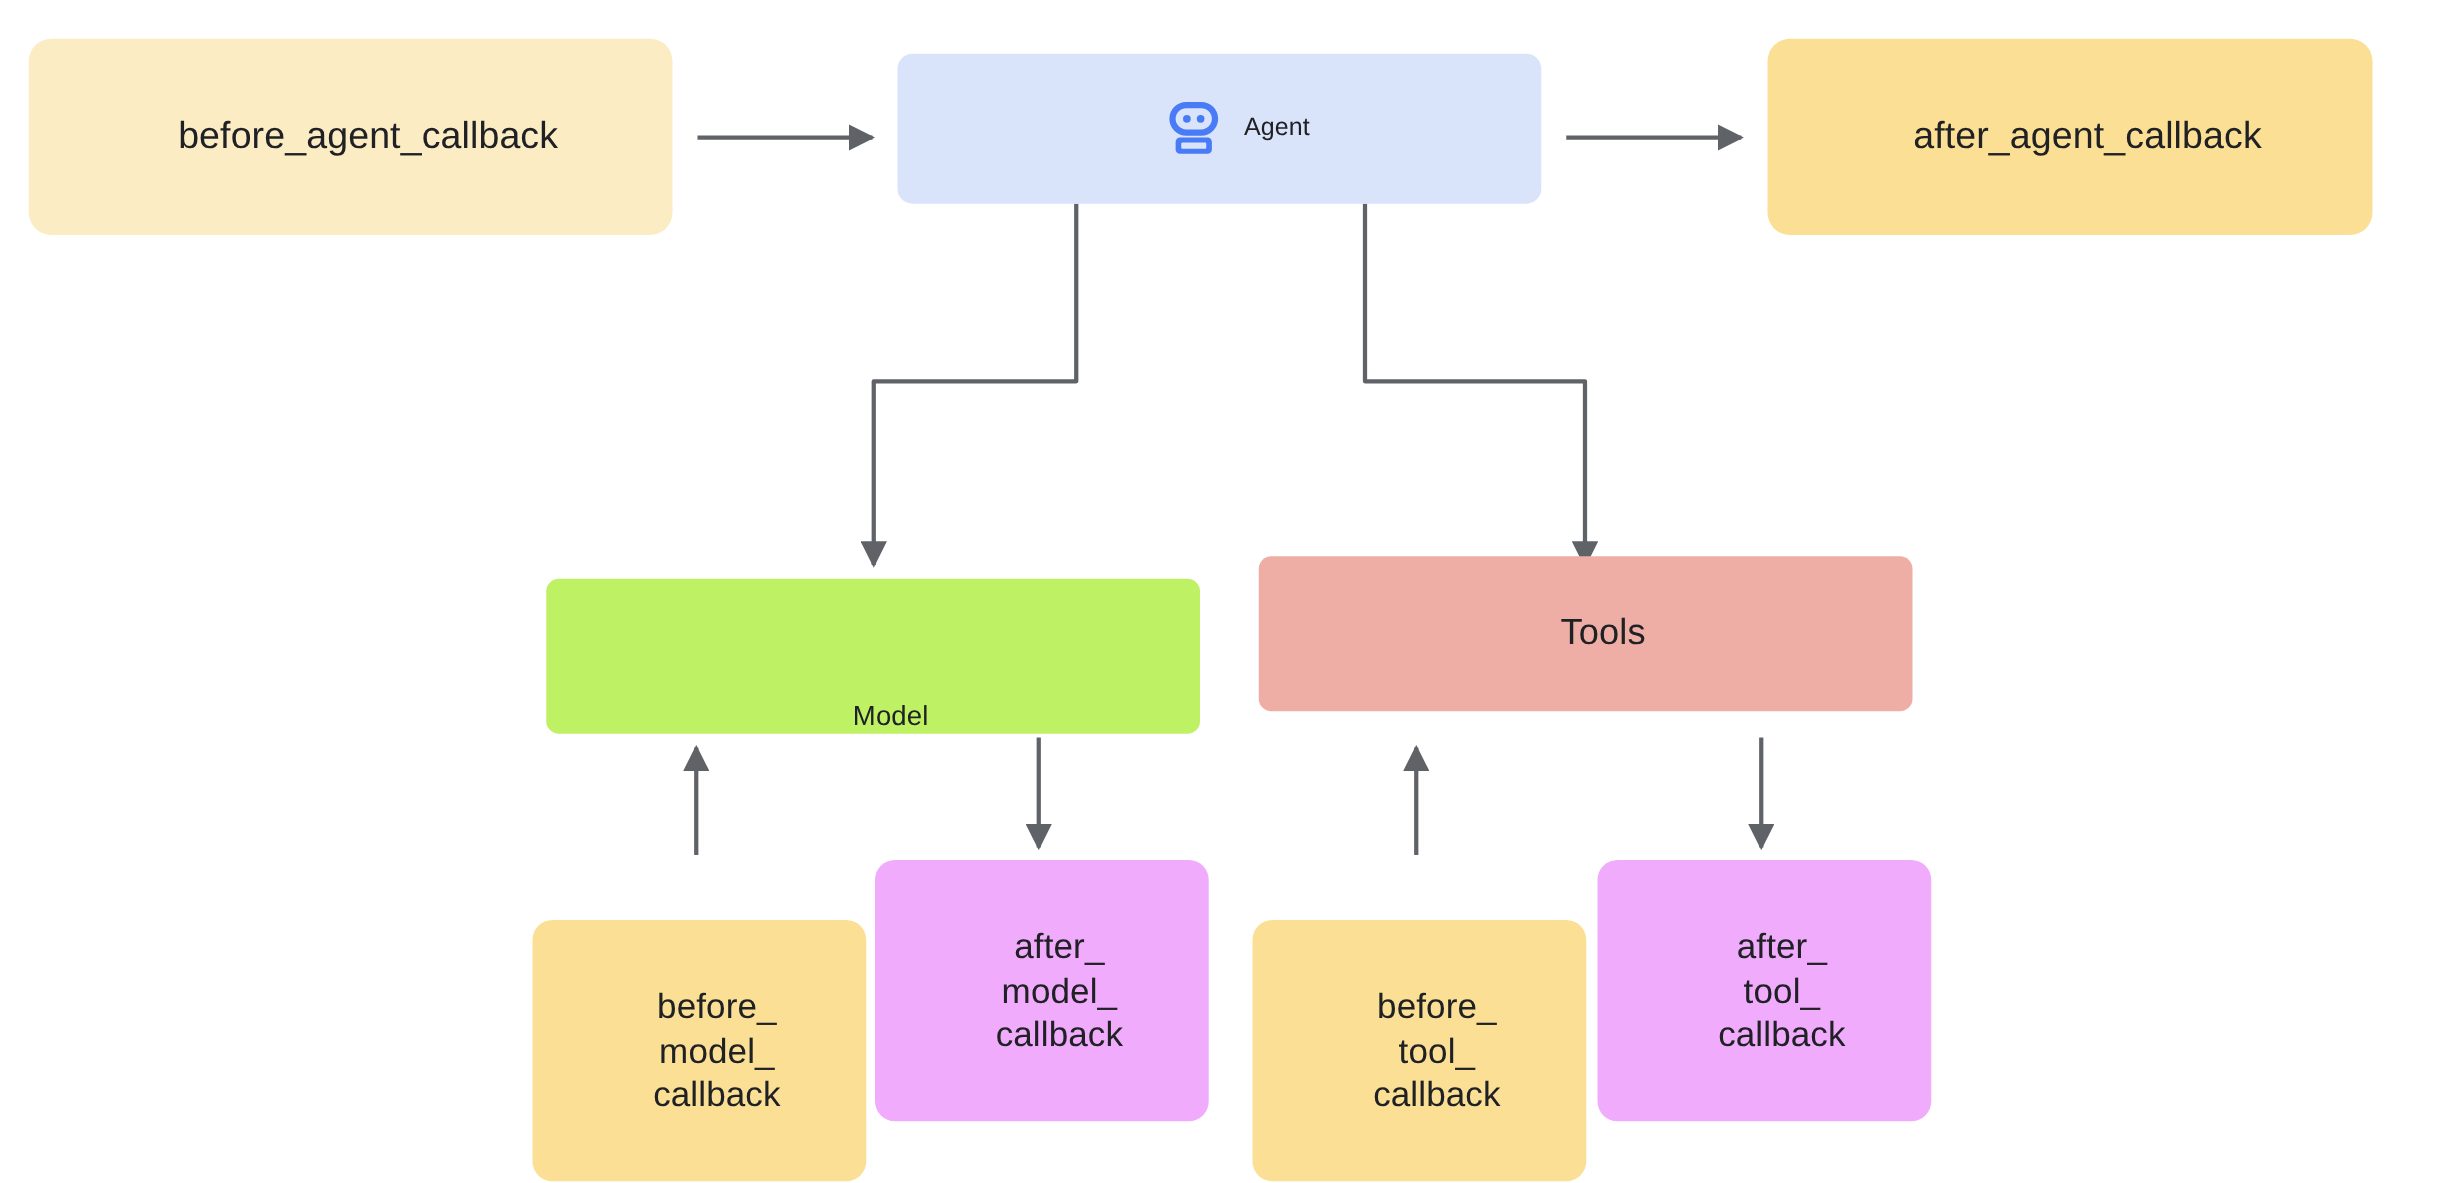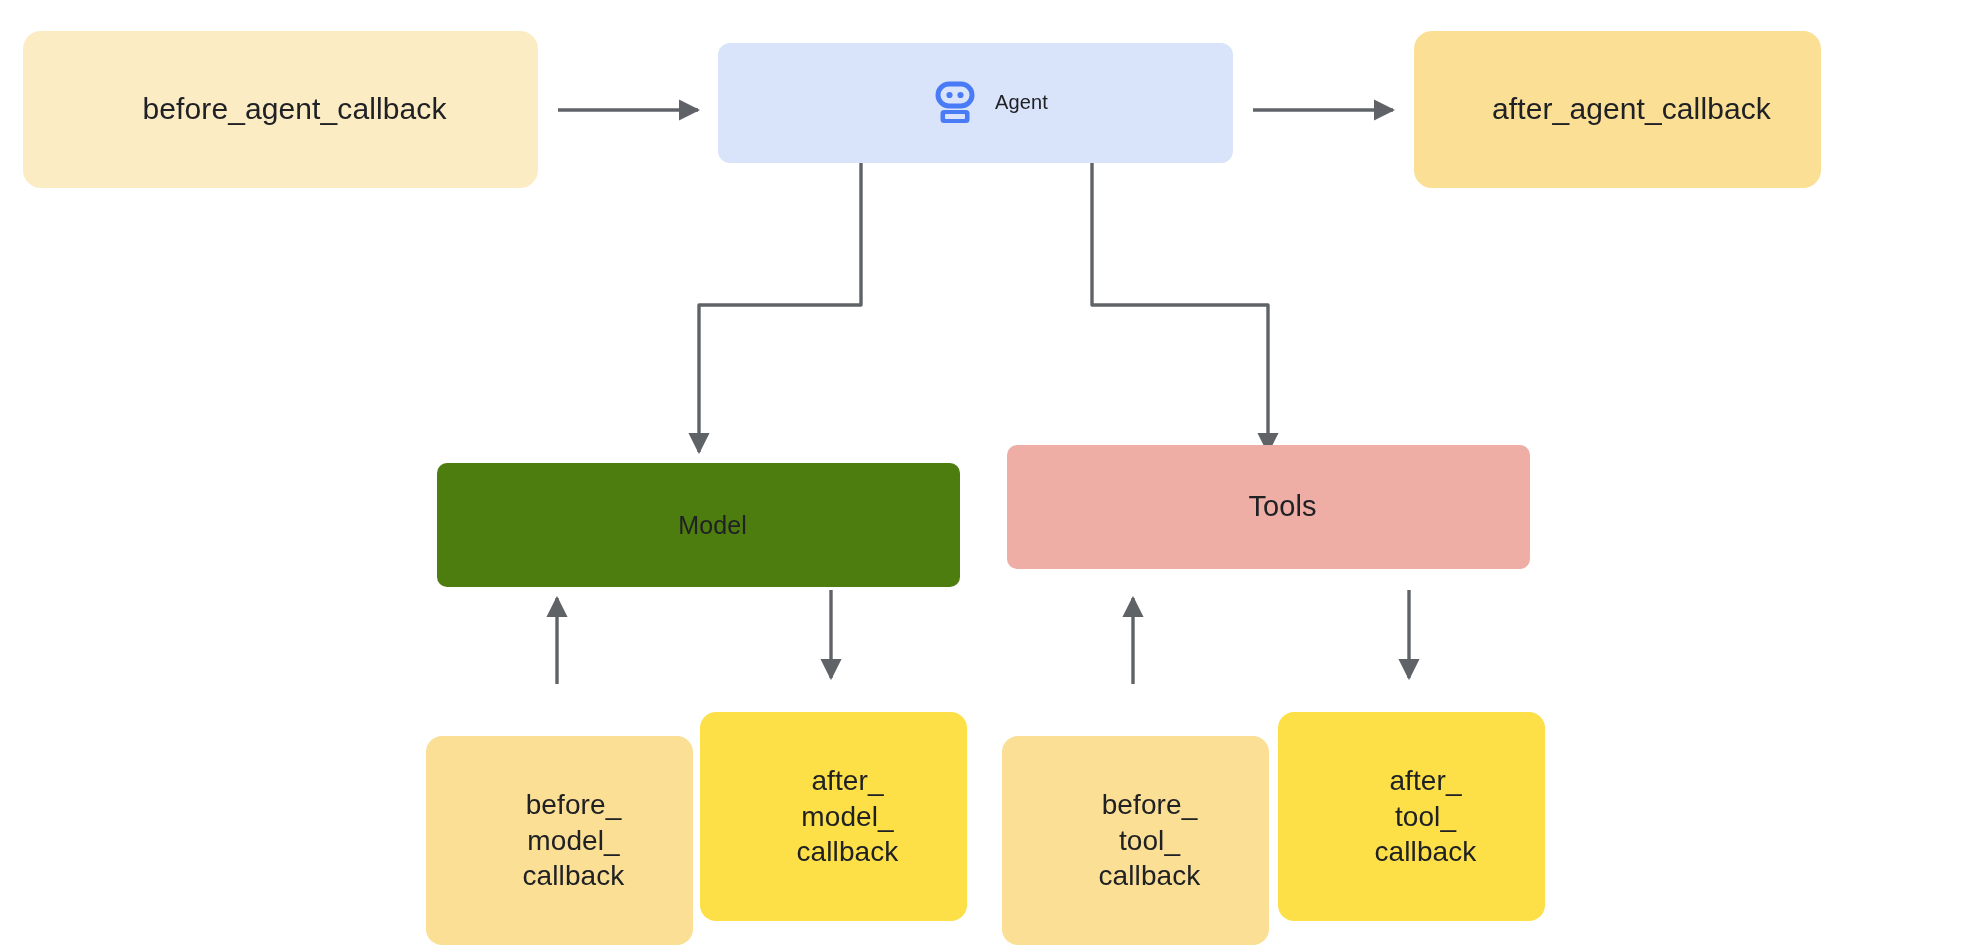--- a/index.html
+++ b/index.html
@@ -40,48 +40,49 @@
     font-size: 30px;
   }
   #node-agent {
     left: 718px; top: 43px;  width: 515px; height: 120px;
     border-radius: 12px;
     background: #d9e4fb;
     font-size: 20px;
     gap: 16px;
   }
   #node-after-agent {
-    left: 1414px; top: 31px; width: 407px; height: 157px;
+    left: 1414px; top: 31px; width: 484px; height: 157px;
     border-radius: 18px;
     background: #fadf95;
     font-size: 30px;
   }
   
   #node-model {
     left: 437px; top: 463px; width: 523px; height: 124px;
     border-radius: 10px;
-    background: #4d7c0f;
-    font-size: 25px;
+    background: #bef264;
+    font-size: 22px;
+    align-items: flex-end;
   }
   #node-tools {
     left: 1007px; top: 445px; width: 523px; height: 124px;
     border-radius: 10px;
     background: #eeaea6;
     font-size: 29px;
   }
   
   .leaf {
     top: 688px;
     height: 209px;
     width: 267px;
     border-radius: 16px;
     font-size: 28px;
   }
   .leaf-dark  { background: #fadf95; margin-top: 48px; }
-  .leaf-light { background: #fde047; margin-top: 24px; }
+  .leaf-light { background: #f0abfc; }
   #node-before-model { left: 426px; }
   #node-after-model  { left: 700px; }
   #node-before-tool  { left: 1002px; }
   #node-after-tool   { left: 1278px; }
 
   #edges {
     position: absolute;
     left: 0; top: 0;
     width: 1966px; height: 946px;
     pointer-events: none;

